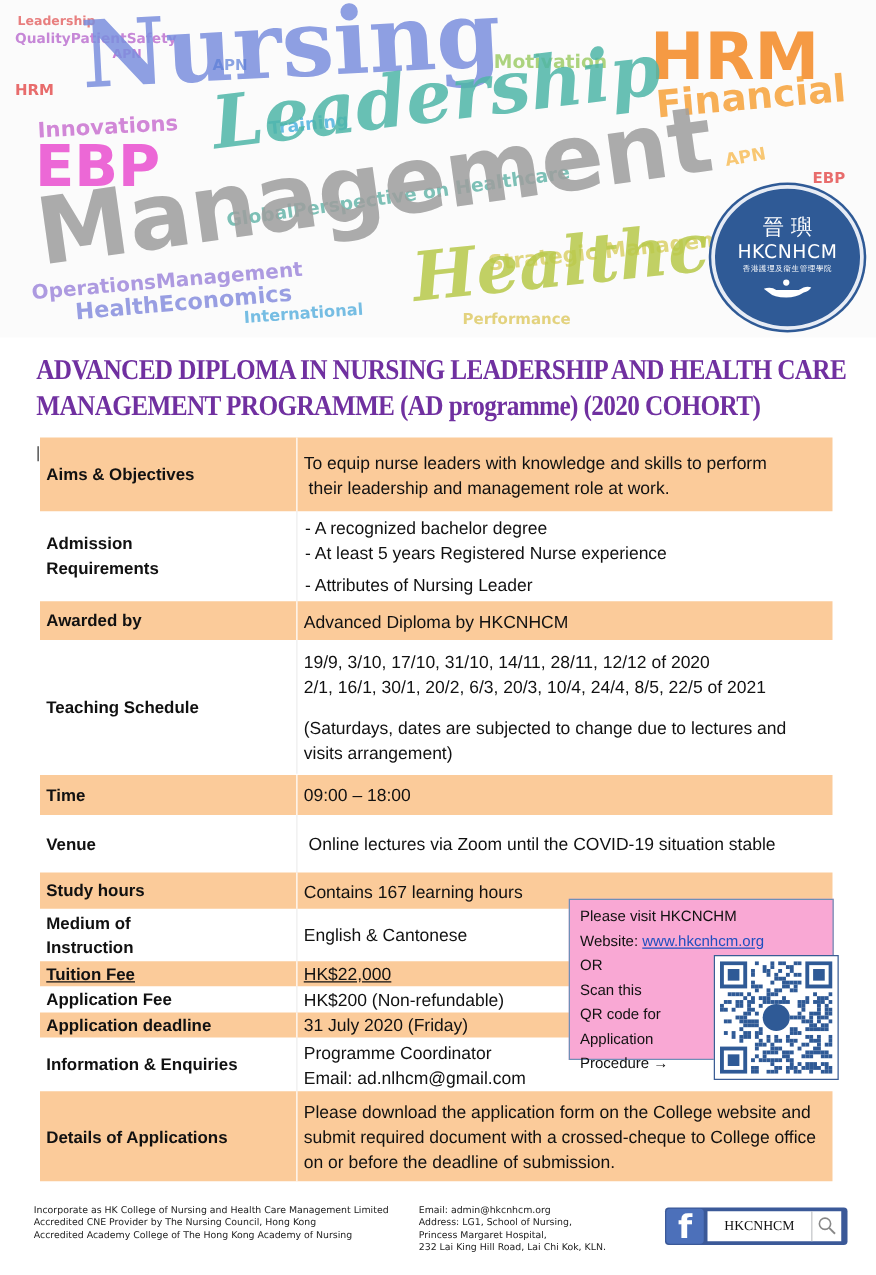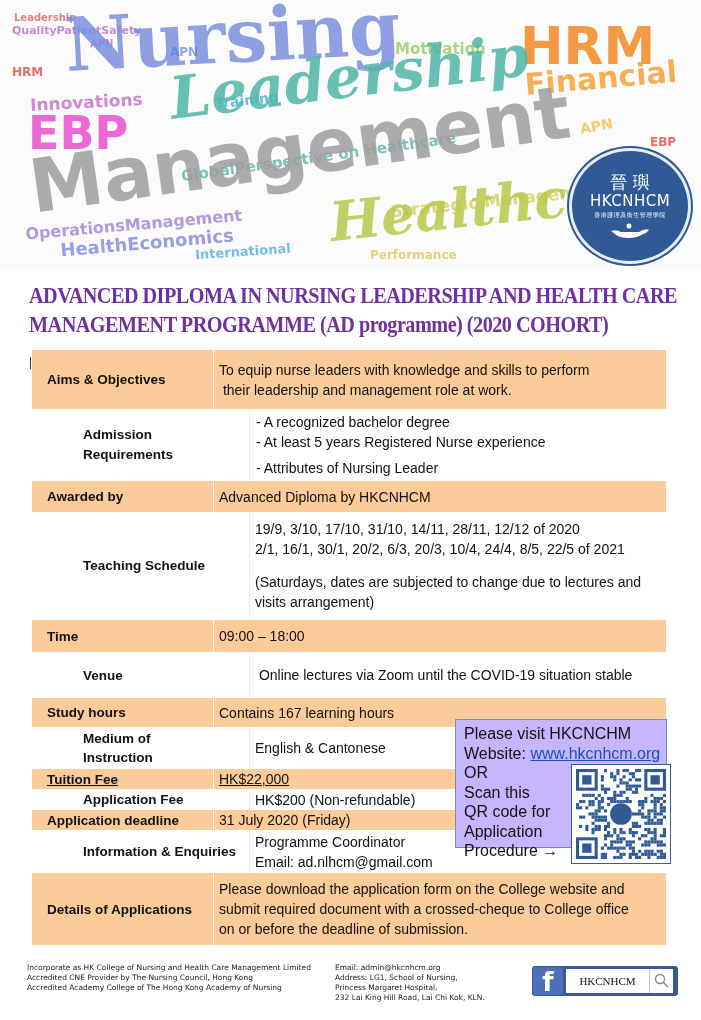--- a/index.html
+++ b/index.html
@@ -11,26 +11,26 @@
     .logo { position: absolute; left: 569px; top: 148px; width: 122px; height: 116px; border-radius: 50%; background: #2f5a96; border: 3px solid #e7ecf5; box-shadow: 0 0 0 2px #2f5a96; display: flex; flex-direction: column; align-items: center; justify-content: center; color: #fff; }
     .logo-char { font-family: "DejaVu Serif", serif; font-size: 17px; line-height: 16px; }
     .logo-name { font-family: "DejaVu Sans", sans-serif; font-size: 15px; letter-spacing: 0.5px; margin-top: 2px; }
     .logo-cn { font-size: 6px; margin-top: 1px; letter-spacing: 0.5px; }
     .logo-lamp { width: 46px; height: 16px; margin-top: 3px; }
 
     .title { position: absolute; left: 29px; top: 281px; width: 650px; font-family: "Liberation Serif", serif; font-weight: bold; font-size: 23px; line-height: 29px; color: #7030a0; letter-spacing: -0.6px; transform: scaleX(0.88); transform-origin: left top; width: 740px; }
 
     .row { position: absolute; left: 32px; width: 634px; display: flex; }
     .row.tan { background: #fbcb9a; }
-    .row .lab { width: 182px; padding-left: 15px; display: flex; align-items: center; font-weight: bold; font-size: 13.5px; border-right: 1px solid #ffffff; }
+    .row .lab { width: 206px; padding-left: 5px; display: flex; align-items: center; font-weight: bold; font-size: 13.5px; border-right: 1px solid #ffffff; }
     .row .val { flex: 1; padding-left: 5px; display: flex; flex-direction: column; justify-content: center; font-size: 14px; line-height: 20px; }
-    .row.white .lab { border-right: 1px solid #eee; margin-left: 36px; }
+    .row.white .lab { border-right: 1px solid #eee; }
     .caret { position: absolute; left: 30px; top: 357px; width: 1px; height: 12px; background: #333; }
 
-    .qr-box { position: absolute; left: 455px; top: 719px; width: 212px; height: 129px; background: #c4b5fd; border: 1px solid #6f8fb7; padding: 4px 8px; font-size: 16px; line-height: 19.5px; color: #111; }
+    .qr-box { position: absolute; left: 455px; top: 719px; width: 212px; height: 129px; background: #f9a8d4; border: 1px solid #6f8fb7; padding: 4px 8px; font-size: 12px; line-height: 19.5px; color: #111; }
     .qr-box a { color: #1f4fbf; text-decoration: underline; }
     .qr-img { position: absolute; left: 571px; top: 764px; width: 100px; height: 100px; background: #fff; border: 1px solid #3b5d95; padding: 4px; }
 
     .footer { position: absolute; top: 963px; font-size: 7.5px; line-height: 10px; color: #222; font-family: "DejaVu Sans", sans-serif; }
     .fb { position: absolute; left: 532px; top: 966px; width: 146px; height: 30px; background: #3b5998; border-radius: 3px; display: flex; align-items: center; }
     .fb-icon { width: 30px; height: 28px; margin-left: 1px; background: #4c70ba; border-radius: 3px; display: flex; align-items: flex-end; justify-content: center; color: #fff; font-family: "DejaVu Sans", sans-serif; font-weight: bold; font-size: 26px; line-height: 26px; }
     .fb-input { margin-left: 3px; width: 83px; height: 24px; background: #fff; font-family: "Liberation Serif", serif; font-size: 11px; display: flex; align-items: center; justify-content: center; color: #111; }
     .fb-search { width: 24px; height: 24px; background: #fff; border-left: 1px solid #ccc; display: flex; align-items: center; justify-content: center; }
   </style>
 </head>

